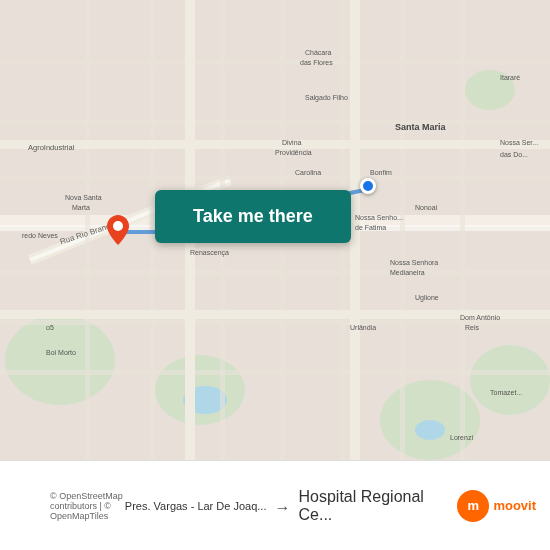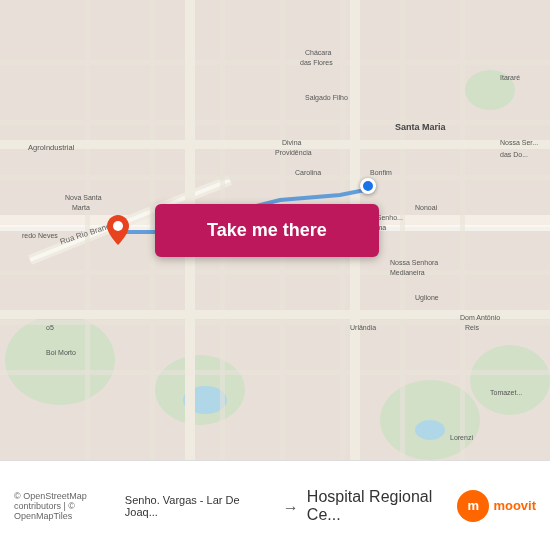--- a/index.html
+++ b/index.html
@@ -22,27 +22,27 @@
     #map-svg {
       width: 100%;
       height: 100%;
       position: absolute;
       top: 0;
       left: 0;
     }
 
     #take-me-there-btn {
       position: absolute;
-      top: 204px;
+      top: 190px;
       left: 155px;
-      background-color: #be185d;
+      background-color: #0f766e;
       color: white;
       border: none;
       border-radius: 6px;
-      padding: 16px 52px;
+      padding: 16px 38px;
       font-size: 18px;
       font-weight: bold;
       cursor: pointer;
       z-index: 10;
       white-space: nowrap;
       box-shadow: 0 2px 8px rgba(0,0,0,0.3);
     }
 
     #footer {
       width: 550px;
@@ -59,20 +59,21 @@
     #footer-left {
       display: flex;
       flex-direction: column;
       gap: 4px;
       flex: 1;
     }
 
     #attribution {
       font-size: 9px;
       color: #666;
+      margin-left: 36px;
     }
 
     #route-info {
       display: flex;
       align-items: center;
       gap: 8px;
       flex: 3;
     }
 
     #origin-text {
@@ -230,21 +231,21 @@
   <div class="destination-pin"></div>
 
   <button id="take-me-there-btn">Take me there</button>
 </div>
 
 <div id="footer">
   <div id="footer-left">
     <div id="attribution">© OpenStreetMap contributors | © OpenMapTiles</div>
   </div>
   <div id="route-info">
-    <span id="origin-text">Senho. Vargas - Lar De Joaq...</span>
+    <span id="origin-text">Pres. Vargas - Lar De Joaq...</span>
     <span id="arrow-icon">→</span>
     <span id="destination-text">Hospital Regional Ce...</span>
   </div>
   <div id="moovit-logo">
     <div id="moovit-icon">m</div>
     <span id="moovit-label">moovit</span>
   </div>
 </div>
 
 </body></html>

